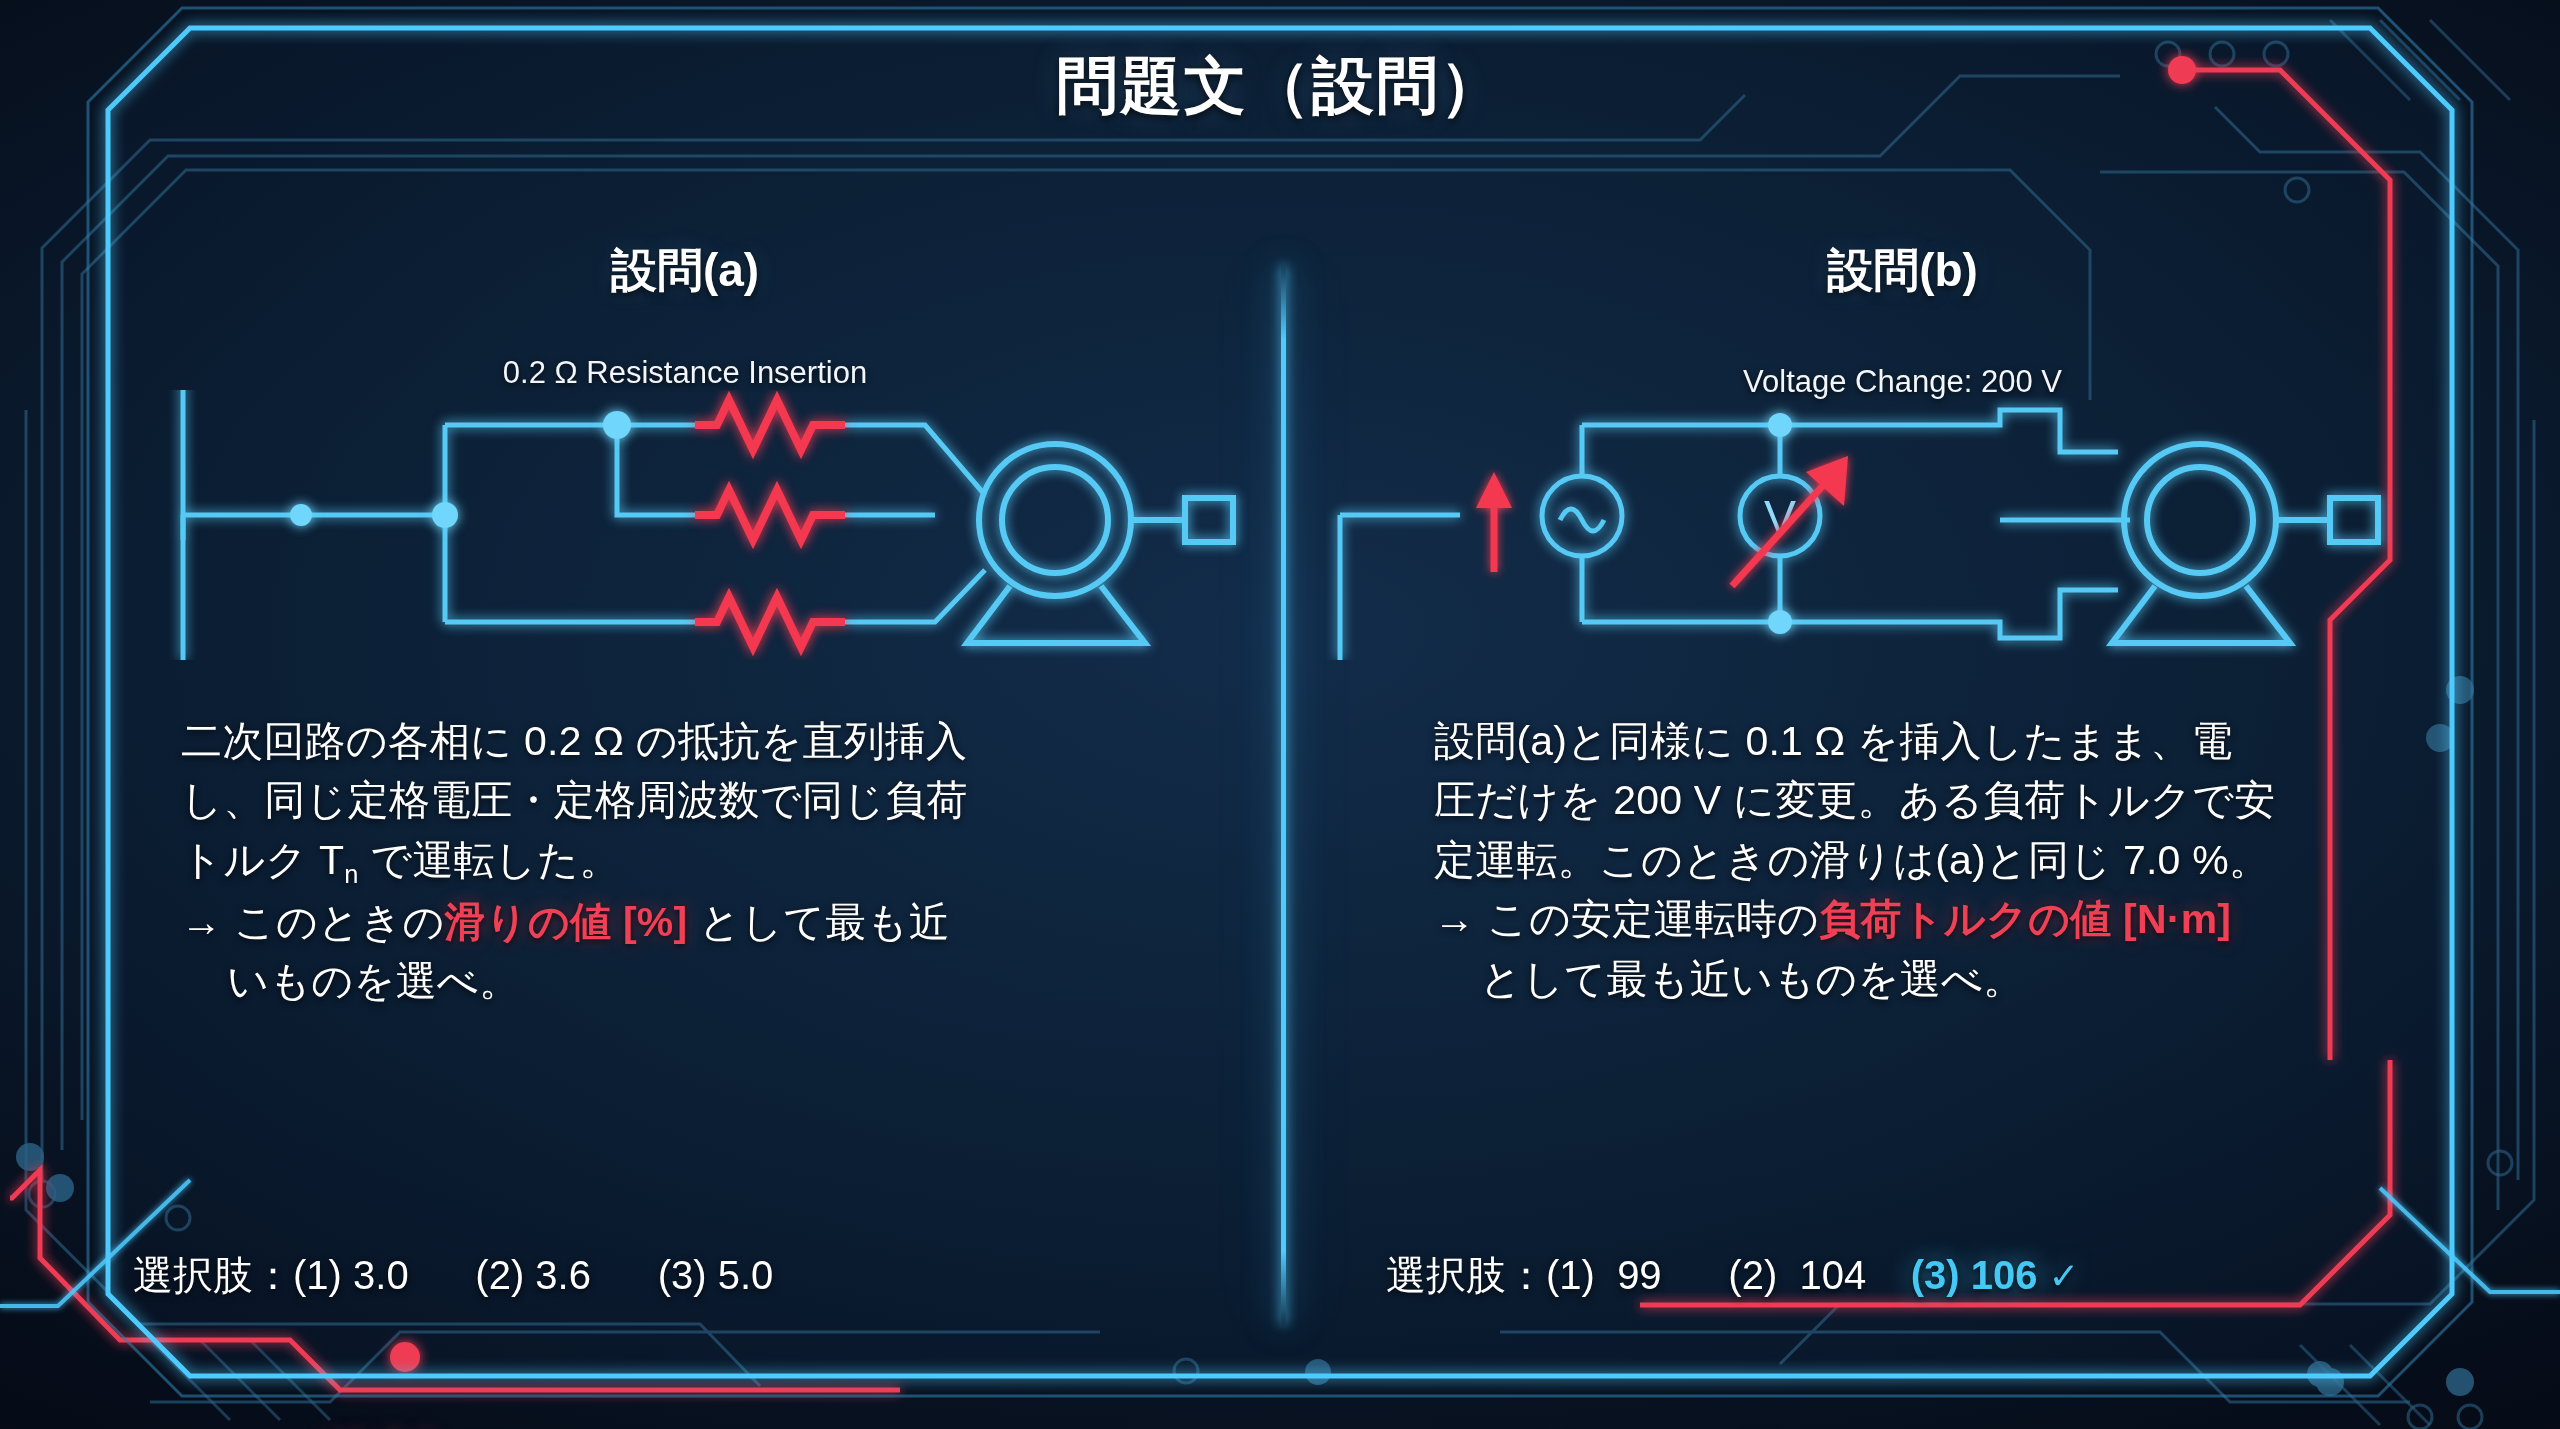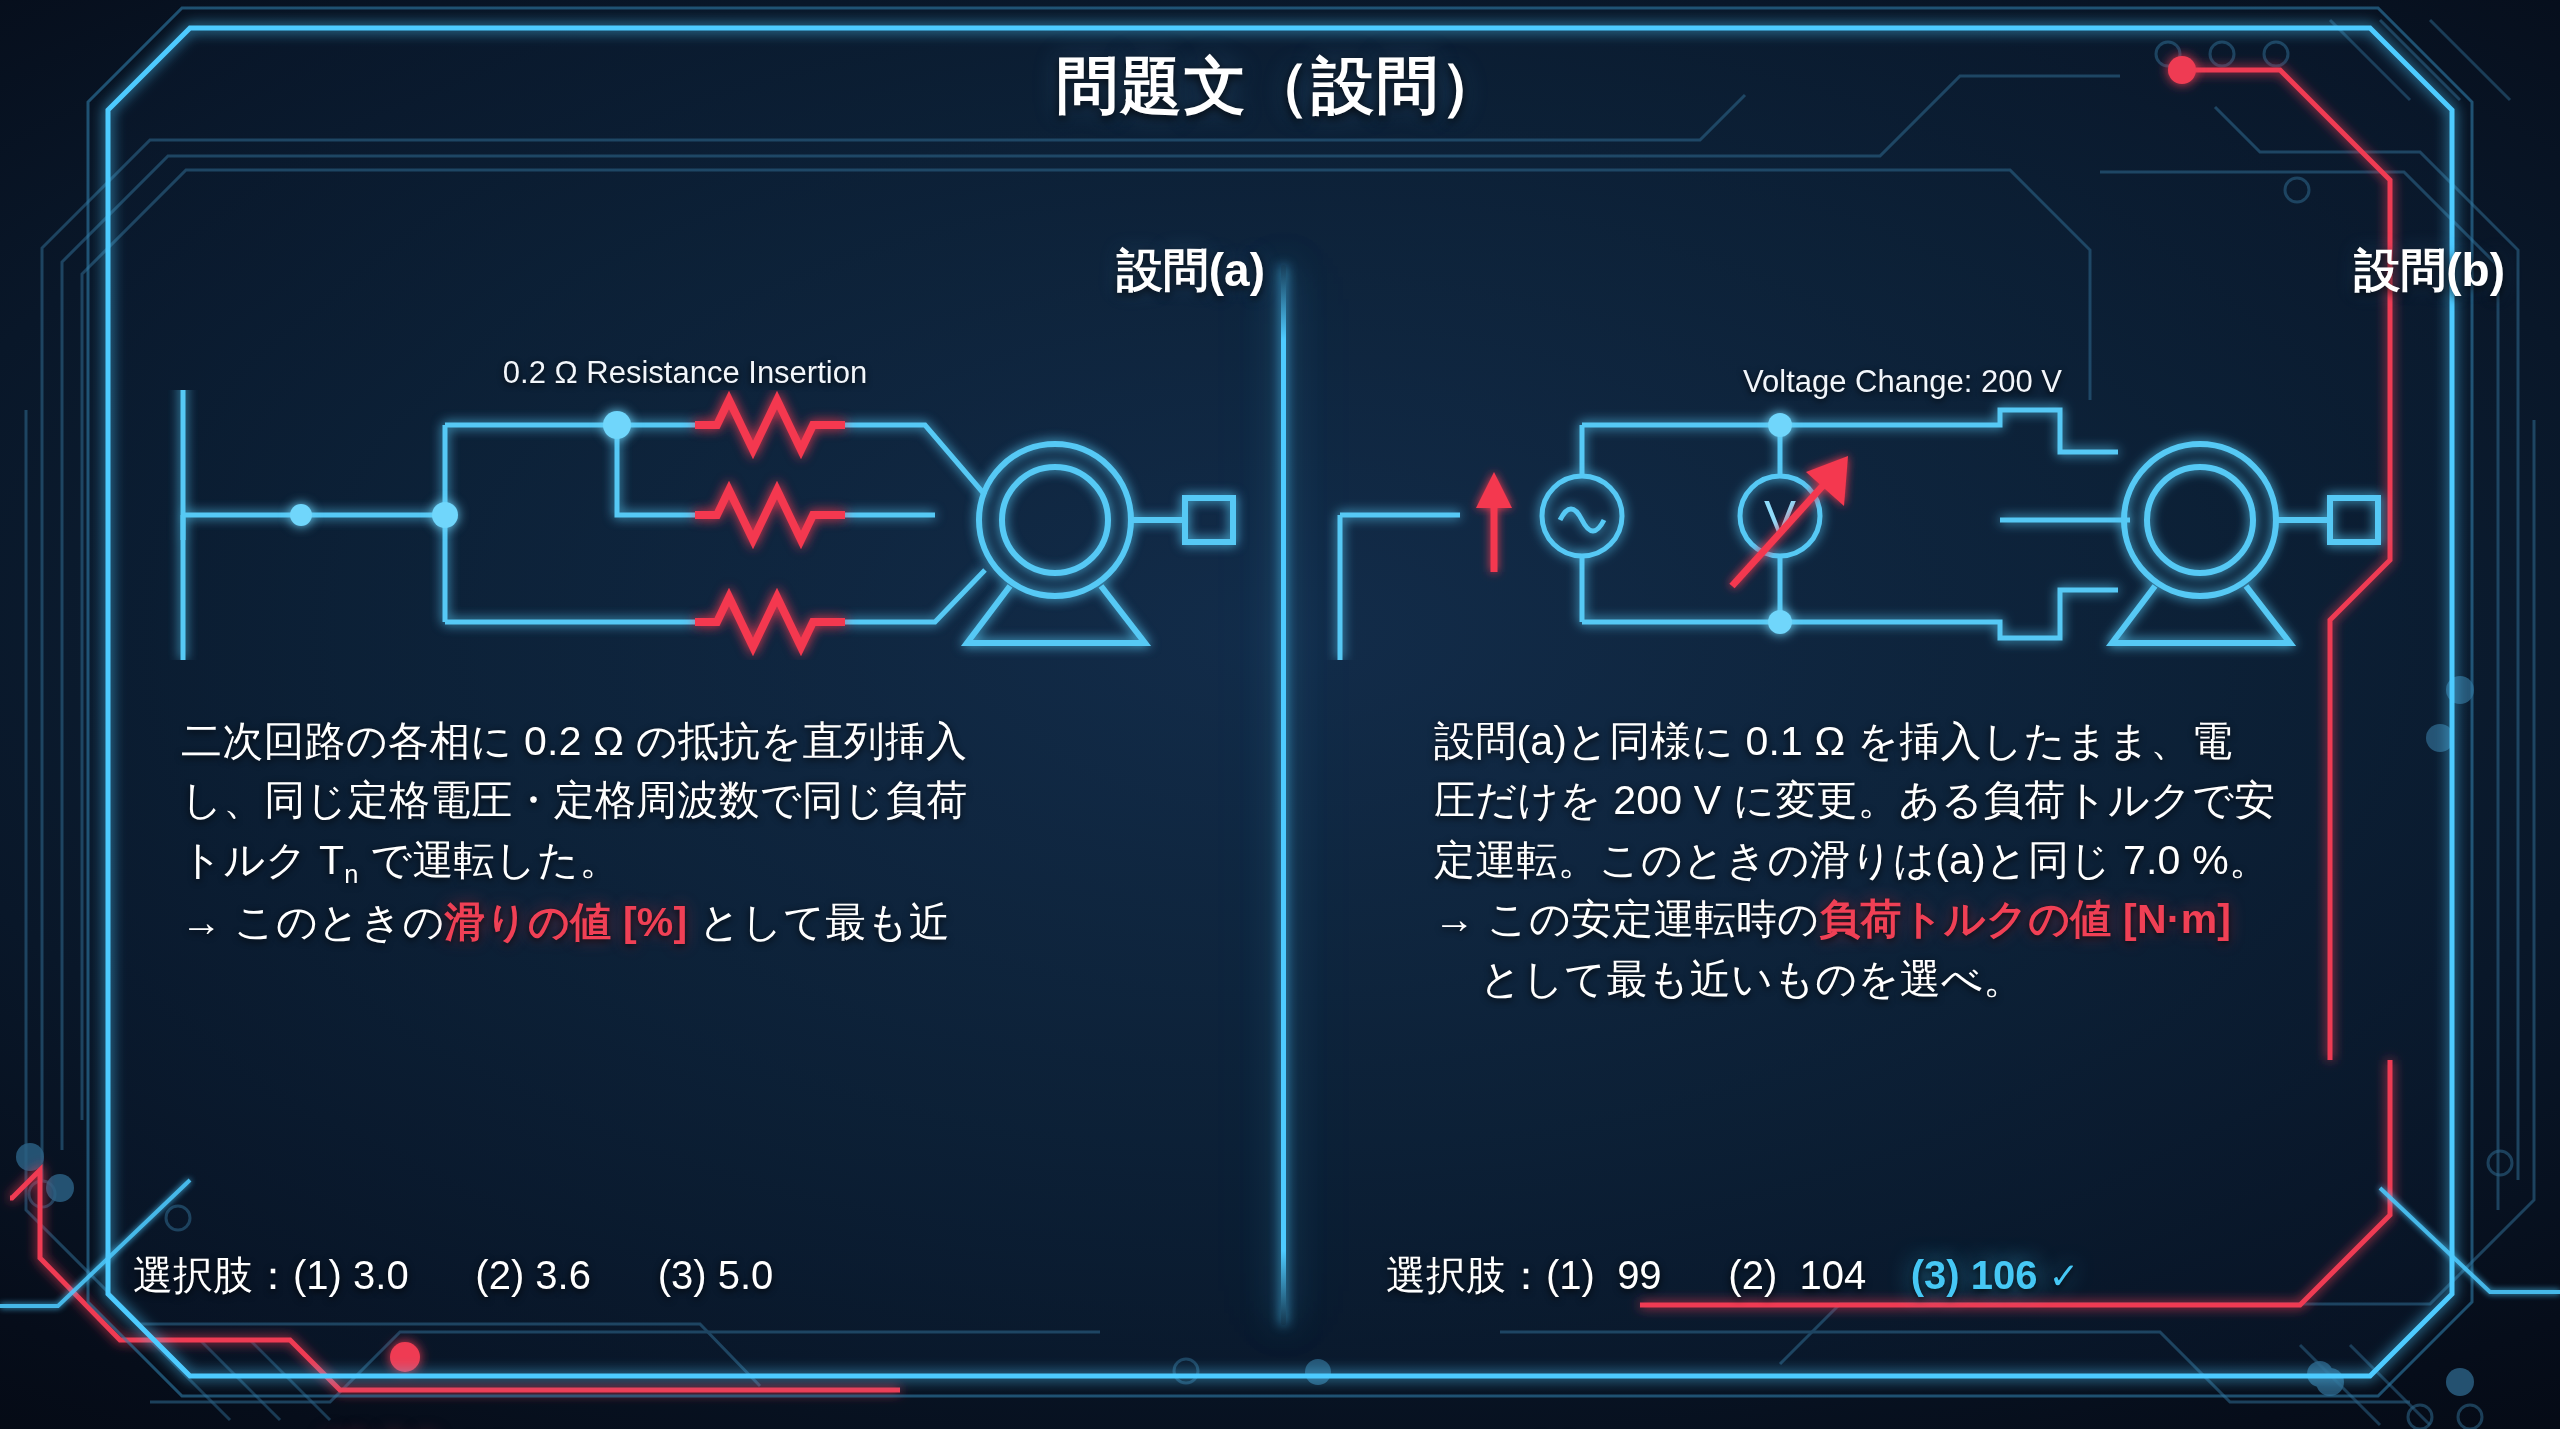--- a/index.html
+++ b/index.html
@@ -25,21 +25,21 @@
   .divider{
     position:absolute;left:1281px;top:265px;width:5px;height:1060px;
     background:linear-gradient(180deg, rgba(74,200,245,.15) 0%, #4ecbff 7%, #4ecbff 93%, rgba(74,200,245,.15) 100%);
     border-radius:3px;
     box-shadow:0 0 12px rgba(78,203,255,.95),0 0 34px rgba(78,203,255,.55),0 0 70px rgba(78,203,255,.28);
   }
   .col{position:absolute;top:0;}
   .col.left{left:105px;width:1160px;}
   .col.right{left:1300px;width:1205px;}
   .sub-title{
-    position:absolute;top:240px;width:1160px;text-align:right;
+    position:absolute;top:240px;width:1160px;text-align:center;
     color:#fff;font-size:46px;font-weight:bold;
     text-shadow:0 3px 9px rgba(0,0,0,.8),0 0 20px rgba(120,190,255,.22);
   }
   .col.right .sub-title{width:1205px;}
   .diag-caption{
     position:absolute;top:355px;width:1160px;text-align:center;
     color:#f2f6fb;font-size:31px;font-weight:400;
     text-shadow:0 2px 6px rgba(0,0,0,.8);
   }
   .col.right .diag-caption{width:1205px;margin-top:9px;}
@@ -238,20 +238,21 @@
             <path d="M 905 196 L 862 253 L 1040 253 L 996 196"></path>
           </g>
         </svg>
       </div>
 
       <div class="body-text">
         <div>二次回路の各相に 0.2 Ω の抵抗を直列挿入</div>
         <div>し、同じ定格電圧・定格周波数で同じ負荷</div>
         <div><span>トルク T</span><sub>n</sub><span> で運転した。</span></div>
         <div><span>→ このときの</span><span class="hl-red">滑りの値 [%]</span><span> として最も近</span></div>
+        <div><span class="ind"></span><span>いものを選べ。</span></div>
       </div>
 
       <div class="choices">
         <div><span>選択肢：</span><span class="opt"><span>(1)</span> <span>3.0</span></span>      <span class="opt"><span>(2)</span> <span>3.6</span></span>      <span class="opt"><span>(3)</span> <span>5.0</span></span></div>
         <div>                 <span class="opt ans-red"><span>(4)</span> <span>7.0</span> </span> <span class="opt"><span>(5)</span> <span>10.0</span></span></div>
       </div>
     </div>
 
     <div class="col right">
       <div class="sub-title">設問(b)</div>

